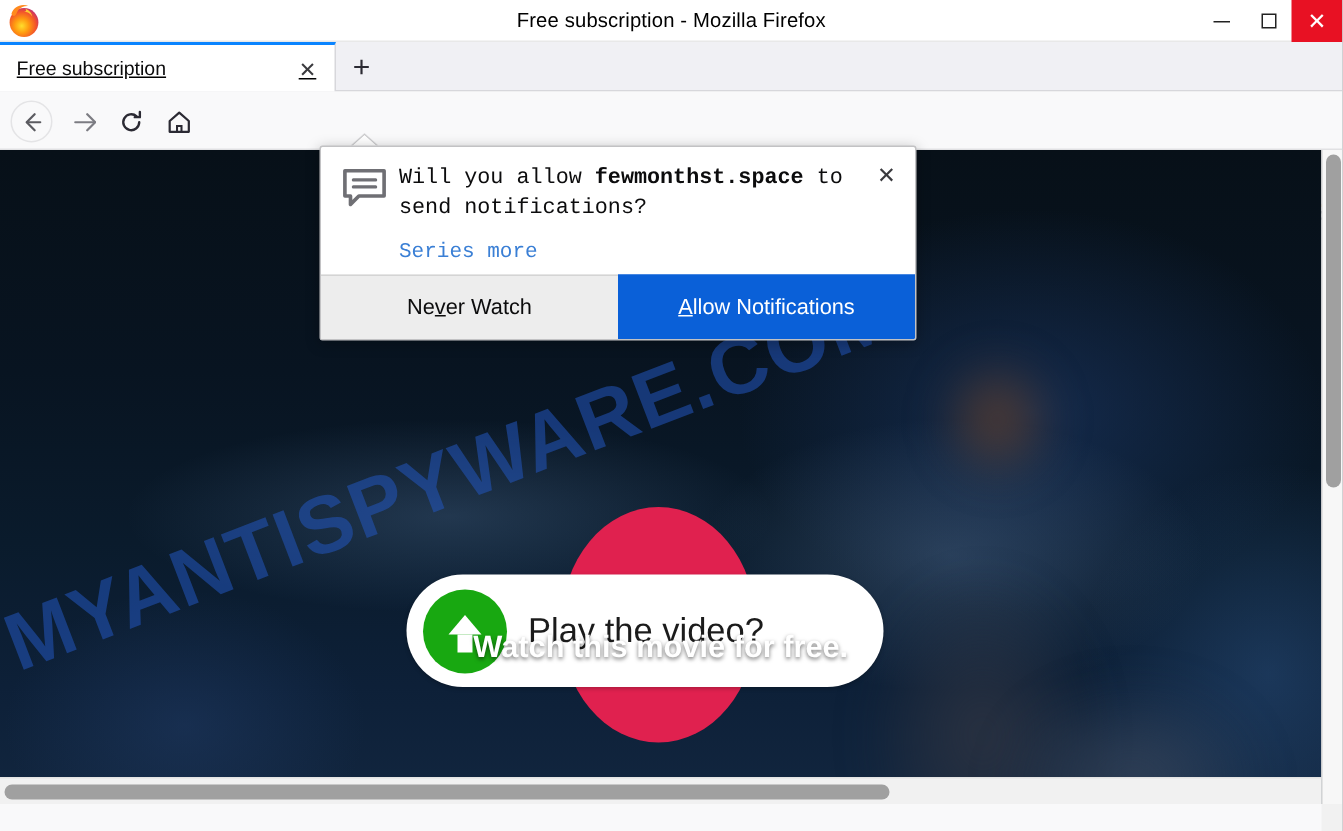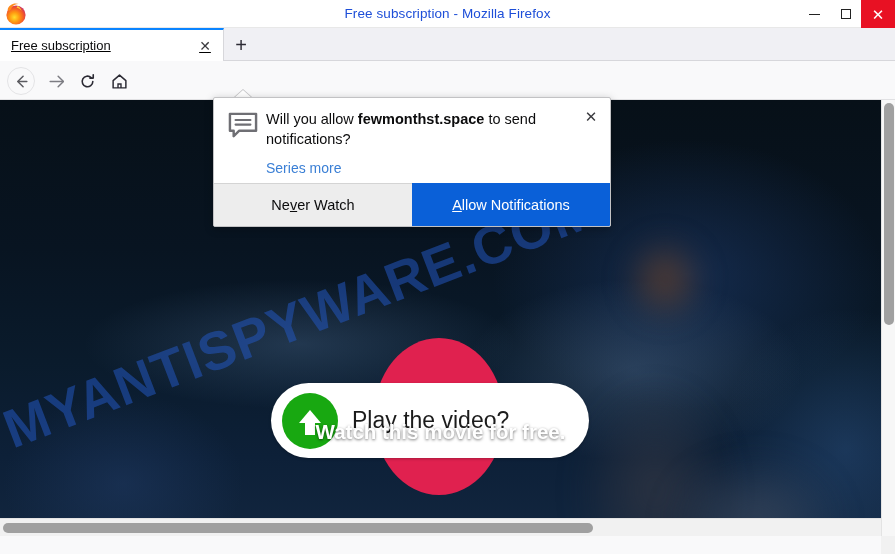--- a/index.html
+++ b/index.html
@@ -12,21 +12,21 @@
 
   
   .titlebar {
     position: absolute; left: 0; top: 0; width: 895px; height: 28px;
     background: #ffffff; border-bottom: 1px solid #e8e8e8;
     display: flex; align-items: center;
   }
   .ff-logo { position: absolute; left: 4px; top: 2px; width: 24px; height: 24px; }
   .title-text {
     position: absolute; left: 0; right: 0; text-align: center;
-    font-size: 13.5px; color: #1d4ed8; line-height: 28px; letter-spacing: .1px;
+    font-size: 13.5px; color: #000000; line-height: 28px; letter-spacing: .1px;
   }
   .wincontrols { position: absolute; right: 0; top: 0; height: 28px; display: flex; }
   .wc { width: 31px; height: 28px; display: flex; align-items: center; justify-content: center; }
   .wc-min i { display:block; width: 11px; height: 1px; background: #222; }
   .wc-max i { display:block; width: 10px; height: 10px; border: 1px solid #222; }
   .wc-close { background: #e81123; width: 34px; position: relative; }
   .wc-close span { color: #fff; font-size: 15px; line-height: 1; font-weight: 300; }
 
   
   .tabstrip {
@@ -212,21 +212,21 @@
     box-shadow: 0 2px 9px rgba(0,0,0,.26); overflow: hidden;
   }
   .dh-tail {
     position: absolute; left: 234px; top: 90px; width: 0; height: 0;
     border-left: 9px solid transparent; border-right: 9px solid transparent;
     border-bottom: 8px solid #ffffff;
     filter: drop-shadow(0 -1px 0 #c2c2c4);
   }
   .dh-body { position: relative; height: 86px; padding: 12px 14px 0 14px; display: flex; }
   .dh-icon { width: 34px; flex: 0 0 auto; padding-top: 2px; }
-  .dh-main { flex: 1; padding-left: 4px; }
+  .dh-main { flex: 1; padding-left: 4px; font-family: Liberation Mono, monospace; }
   .dh-q { font-size: 14.5px; color: #0c0c0d; line-height: 1.35; }
   .dh-q b { font-weight: 700; }
   .dh-learn { display: inline-block; margin-top: 11px; font-size: 14px; color: #3a7fd5; }
   .dh-close {
     position: absolute; right: 9px; top: 9px; width: 20px; height: 20px;
     display: flex; align-items: center; justify-content: center;
     color: #3a3a3e; font-size: 15px; font-weight: 300;
   }
   .dh-actions { position: absolute; left: 0; bottom: 0; width: 100%; height: 43px; display: flex; }
   .dh-secondary {

